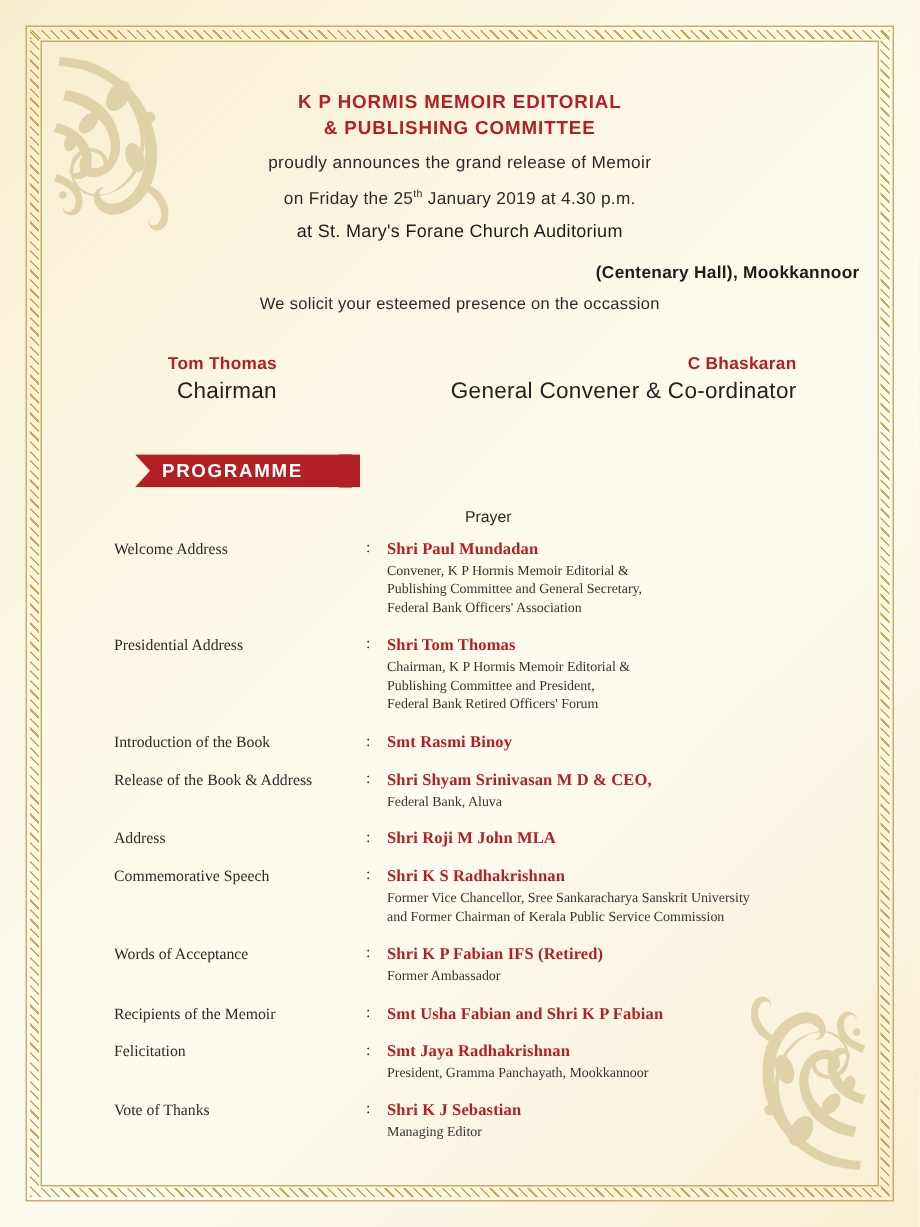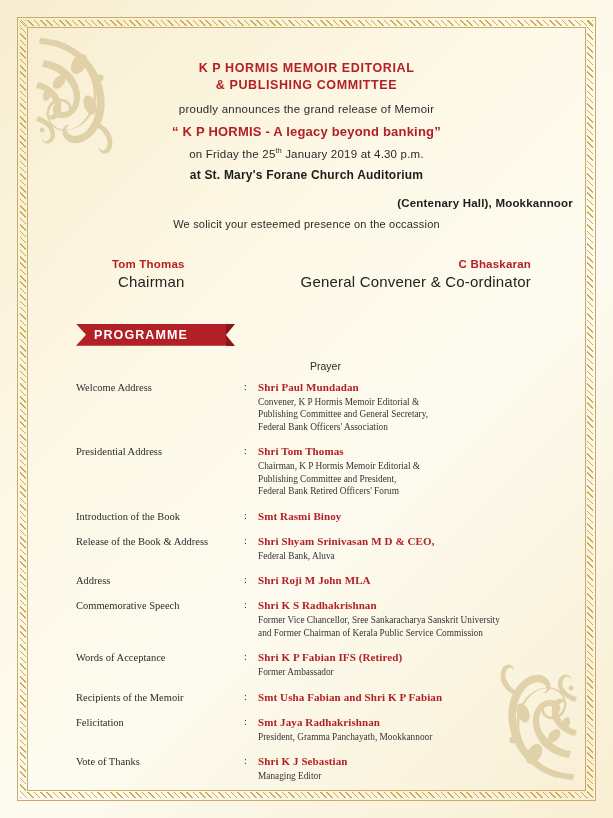--- a/index.html
+++ b/index.html
@@ -89,21 +89,21 @@
     color: #2a2a2a;
     font-size: 11.5px;
     margin-top: 8px;
     letter-spacing: 0.2px;
   }
   .date-line sup { font-size: 7px; vertical-align: super; }
   .venue-1 {
     text-align: center;
     color: #1c1c1c;
     font-size: 12px;
-    font-weight: bold;
+    font-weight: normal;
     margin-top: 8px;
     letter-spacing: 0.2px;
   }
   .venue-2 {
     text-align: right;
     color: #1c1c1c;
     font-size: 11.5px;
     font-weight: bold;
     margin-top: 15px;
     letter-spacing: 0.2px;
@@ -142,21 +142,21 @@
 
   .ribbon-wrap {
     margin-top: 34px;
     margin-left: 36px;
     position: relative;
     width: 150px;
     height: 22px;
   }
   .ribbon {
     position: absolute;
-    left: 0; top: 0;
+    left: 14px; top: 0;
     width: 150px;
     height: 22px;
     background: #b21f24;
     color: #fff;
     font-size: 12.5px;
     font-weight: bold;
     letter-spacing: 1.1px;
     display: flex;
     align-items: center;
     padding-left: 18px;
@@ -261,21 +261,20 @@
 
   <div class="content">
 
     <div style="height:22px"></div>
 
     <div class="head-line">K P HORMIS MEMOIR EDITORIAL</div>
     <div class="head-line">&amp; PUBLISHING COMMITTEE</div>
 
     <div class="sub-line">proudly announces  the  grand  release of  Memoir</div>
 
-    <div class="title-quote">“ K P HORMIS - A legacy beyond banking”</div>
 
     <div class="date-line">
       <span>on Friday the 25</span><sup>th</sup><span> January 2019 at 4.30 p.m.</span>
     </div>
 
     <div class="venue-1">at  St. Mary's Forane Church Auditorium</div>
     <div class="venue-2">(Centenary Hall), Mookkannoor</div>
 
     <div class="solicit">We solicit your esteemed presence on the occassion</div>
 

